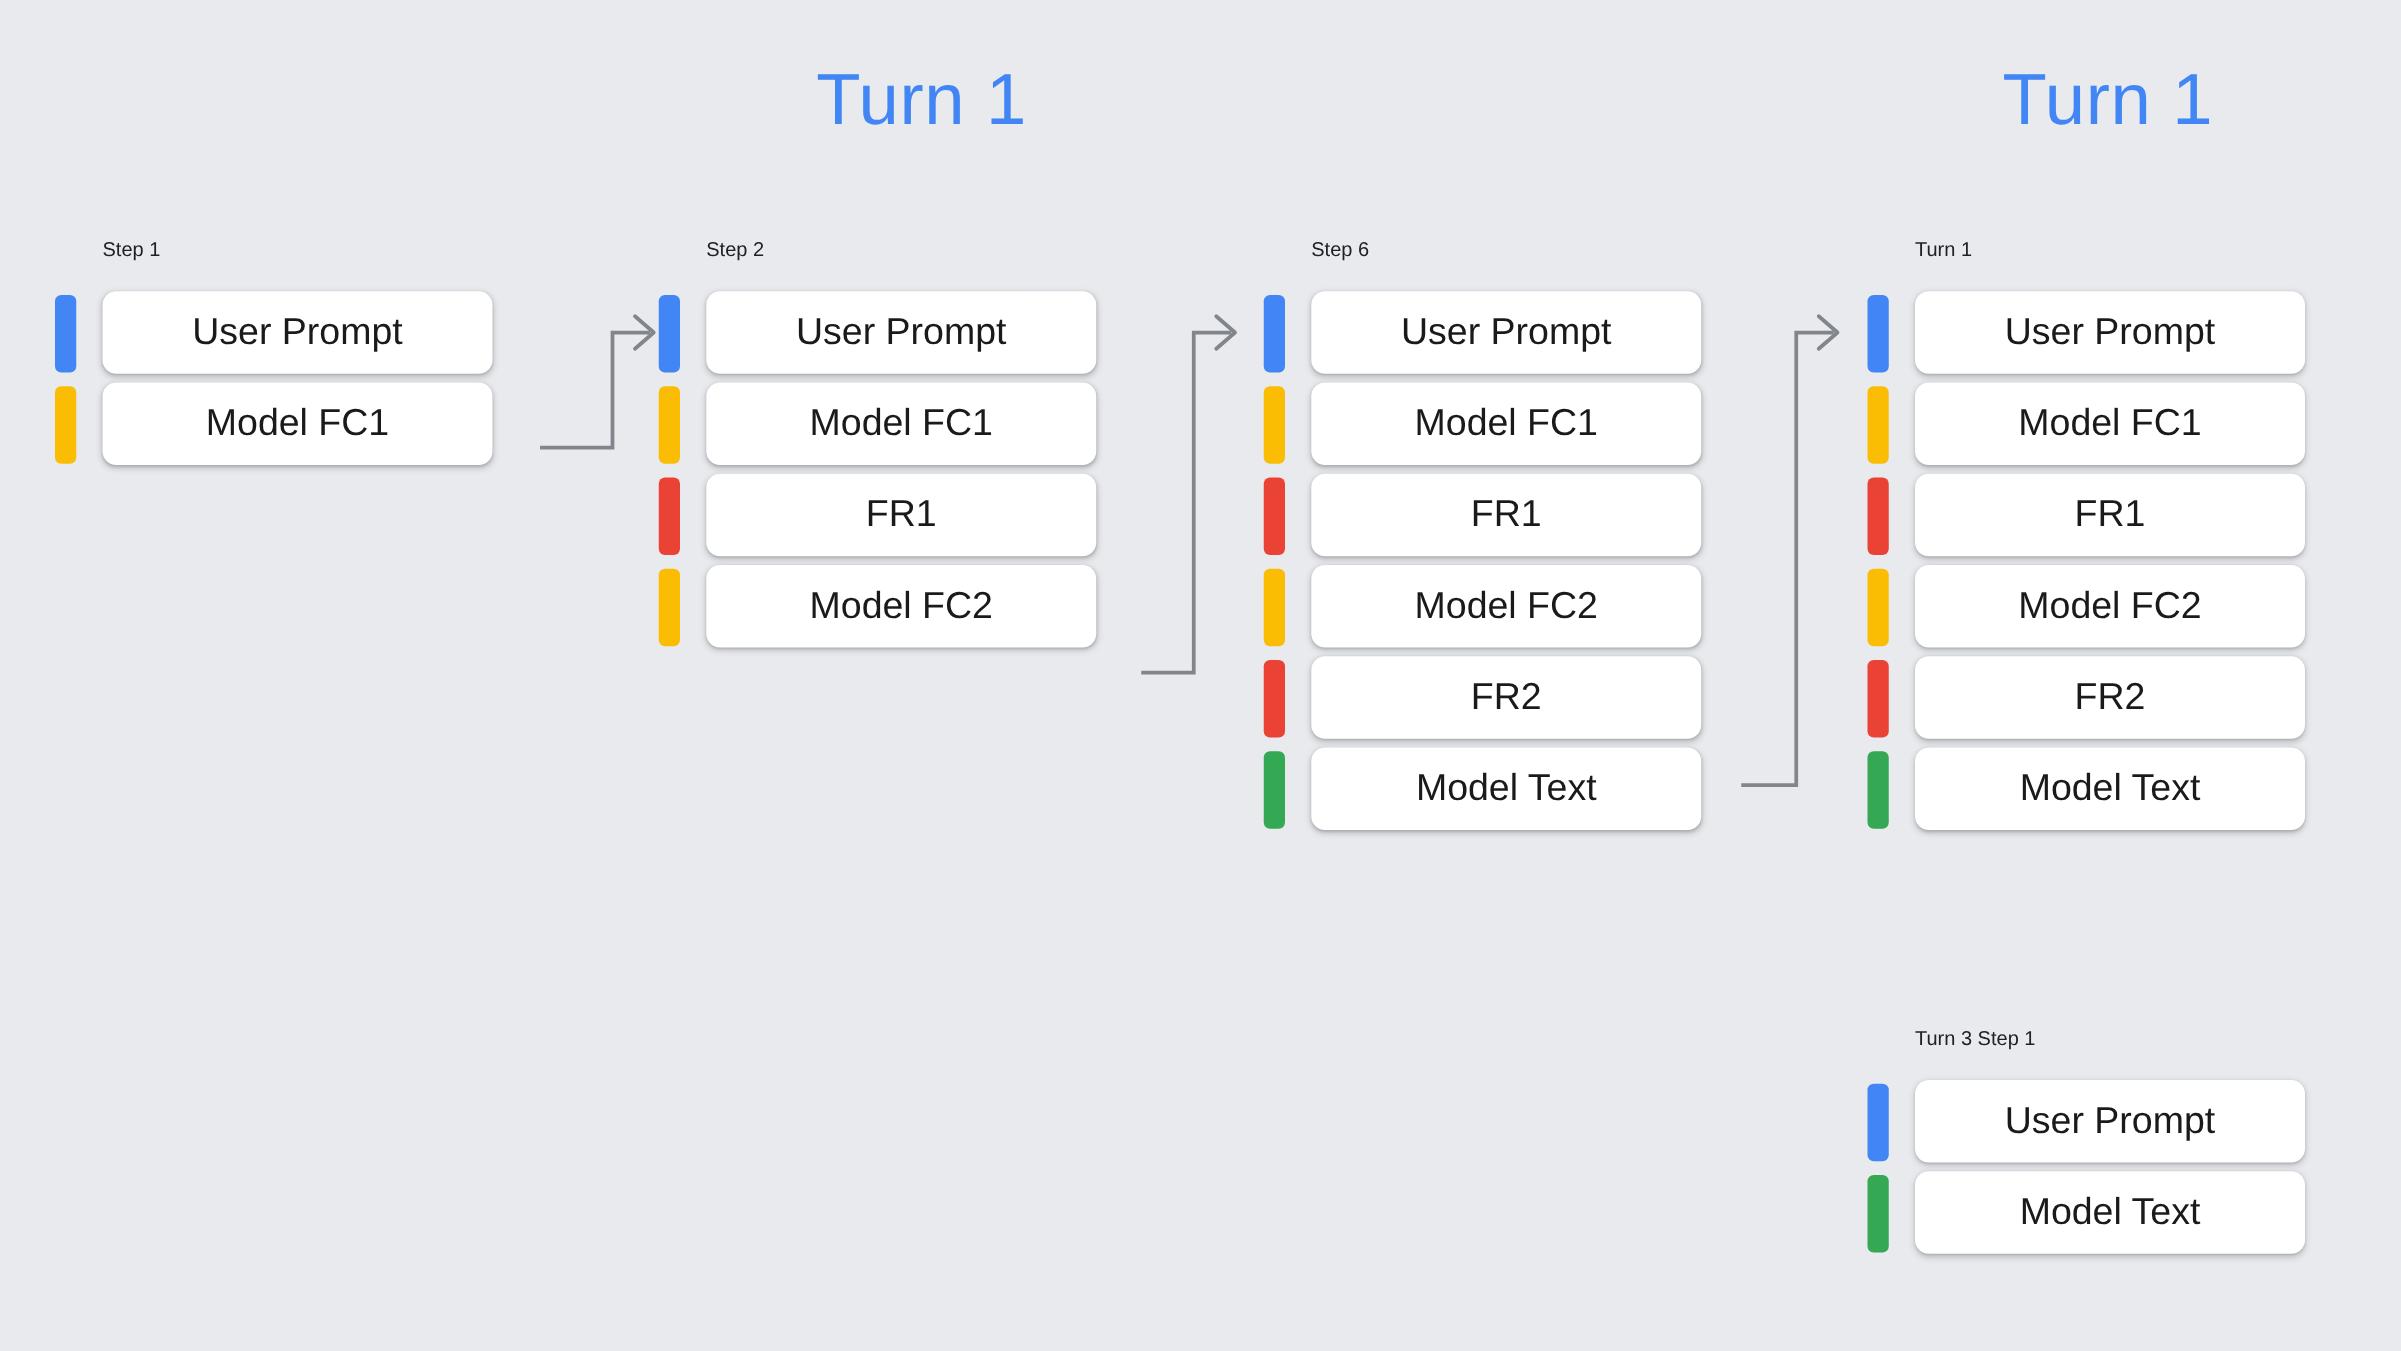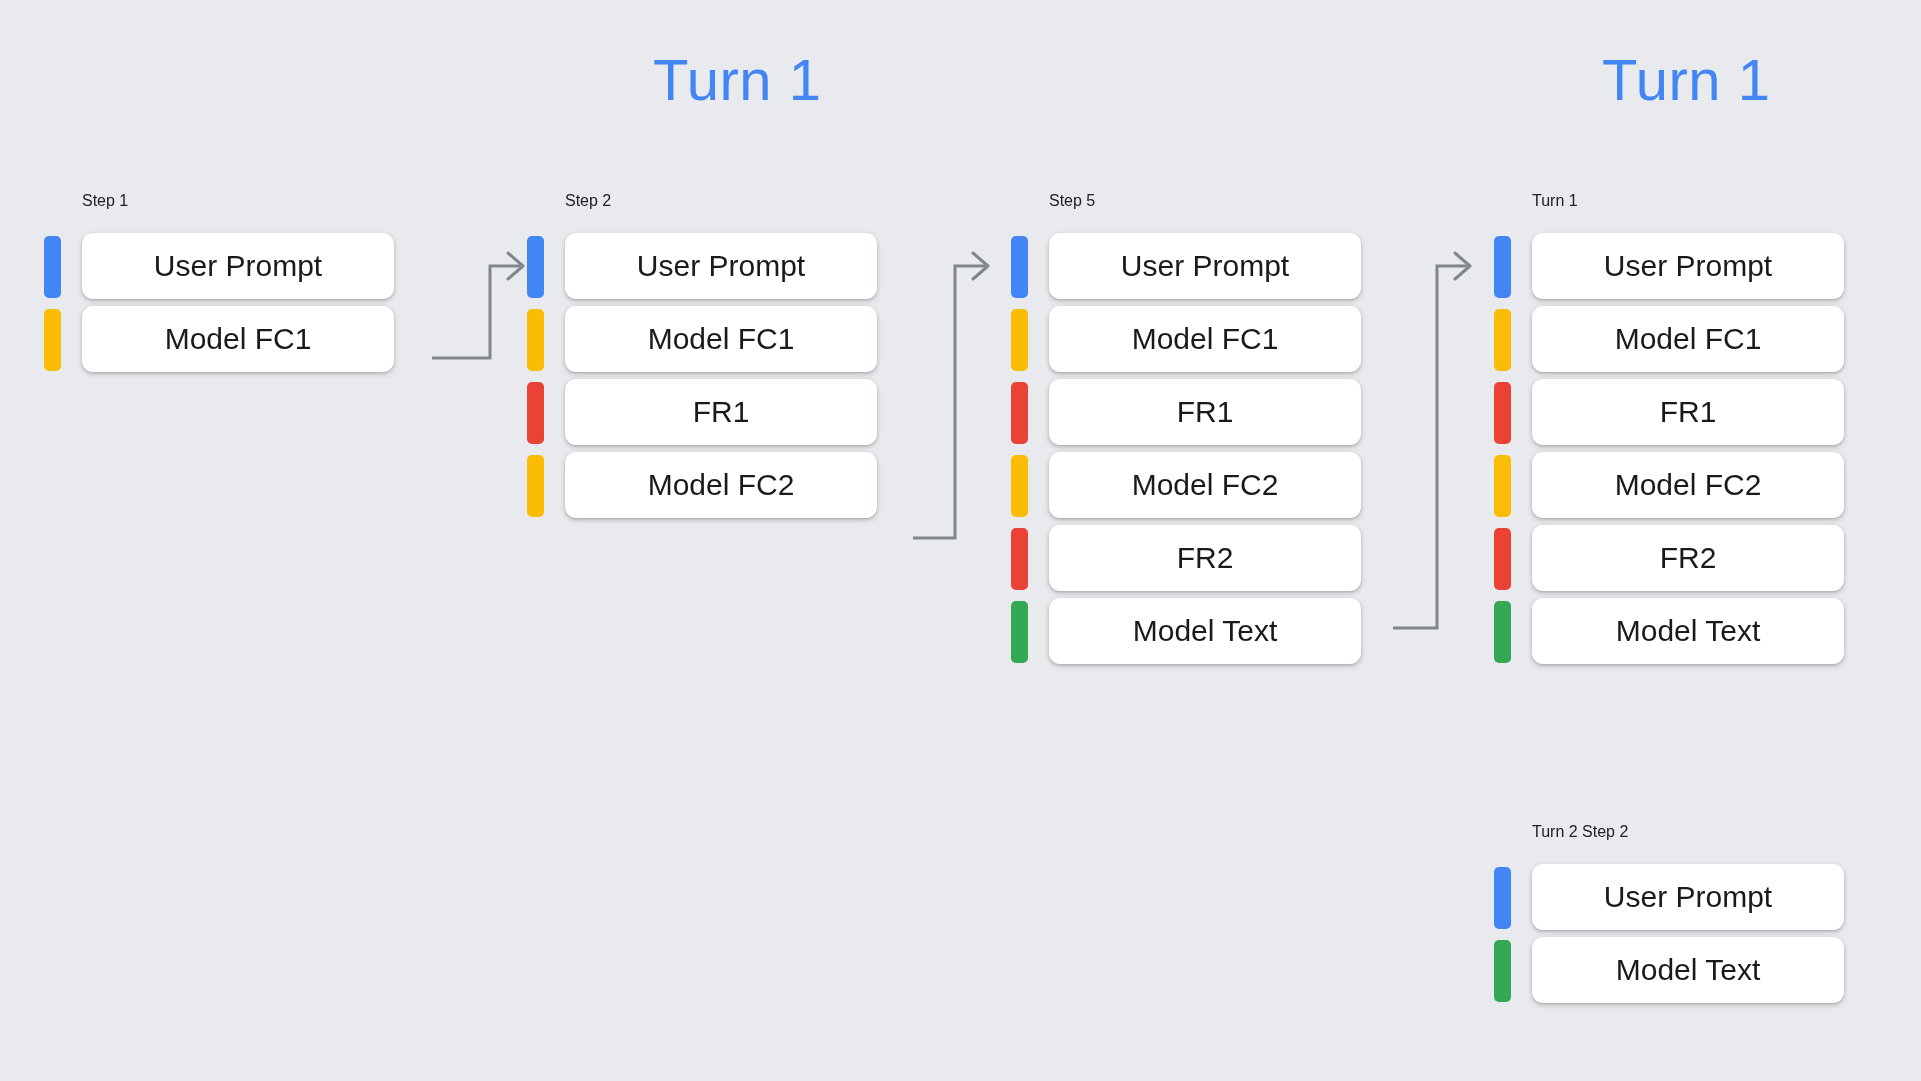--- a/index.html
+++ b/index.html
@@ -158,21 +158,21 @@
       <span class="bar red"></span>
       <span class="card">FR1</span>
     </div>
     <div class="row">
       <span class="bar yellow"></span>
       <span class="card">Model FC2</span>
     </div>
   </div>
 
   <div class="column" style="left:1011px; top:230px;">
-    <div class="column-label">Step 5</div>
+    <div class="column-label">Step 6</div>
     <div class="row">
       <span class="bar blue"></span>
       <span class="card">User Prompt</span>
     </div>
     <div class="row">
       <span class="bar yellow"></span>
       <span class="card">Model FC1</span>
     </div>
     <div class="row">
       <span class="bar red"></span>
@@ -214,21 +214,21 @@
       <span class="bar red"></span>
       <span class="card">FR2</span>
     </div>
     <div class="row">
       <span class="bar green"></span>
       <span class="card">Model Text</span>
     </div>
   </div>
 
   <div class="column" style="left:1494px; top:861px;">
-    <div class="column-label">Turn 2 Step 2</div>
+    <div class="column-label">Turn 3 Step 1</div>
     <div class="row">
       <span class="bar blue"></span>
       <span class="card">User Prompt</span>
     </div>
     <div class="row">
       <span class="bar green"></span>
       <span class="card">Model Text</span>
     </div>
   </div>
 

